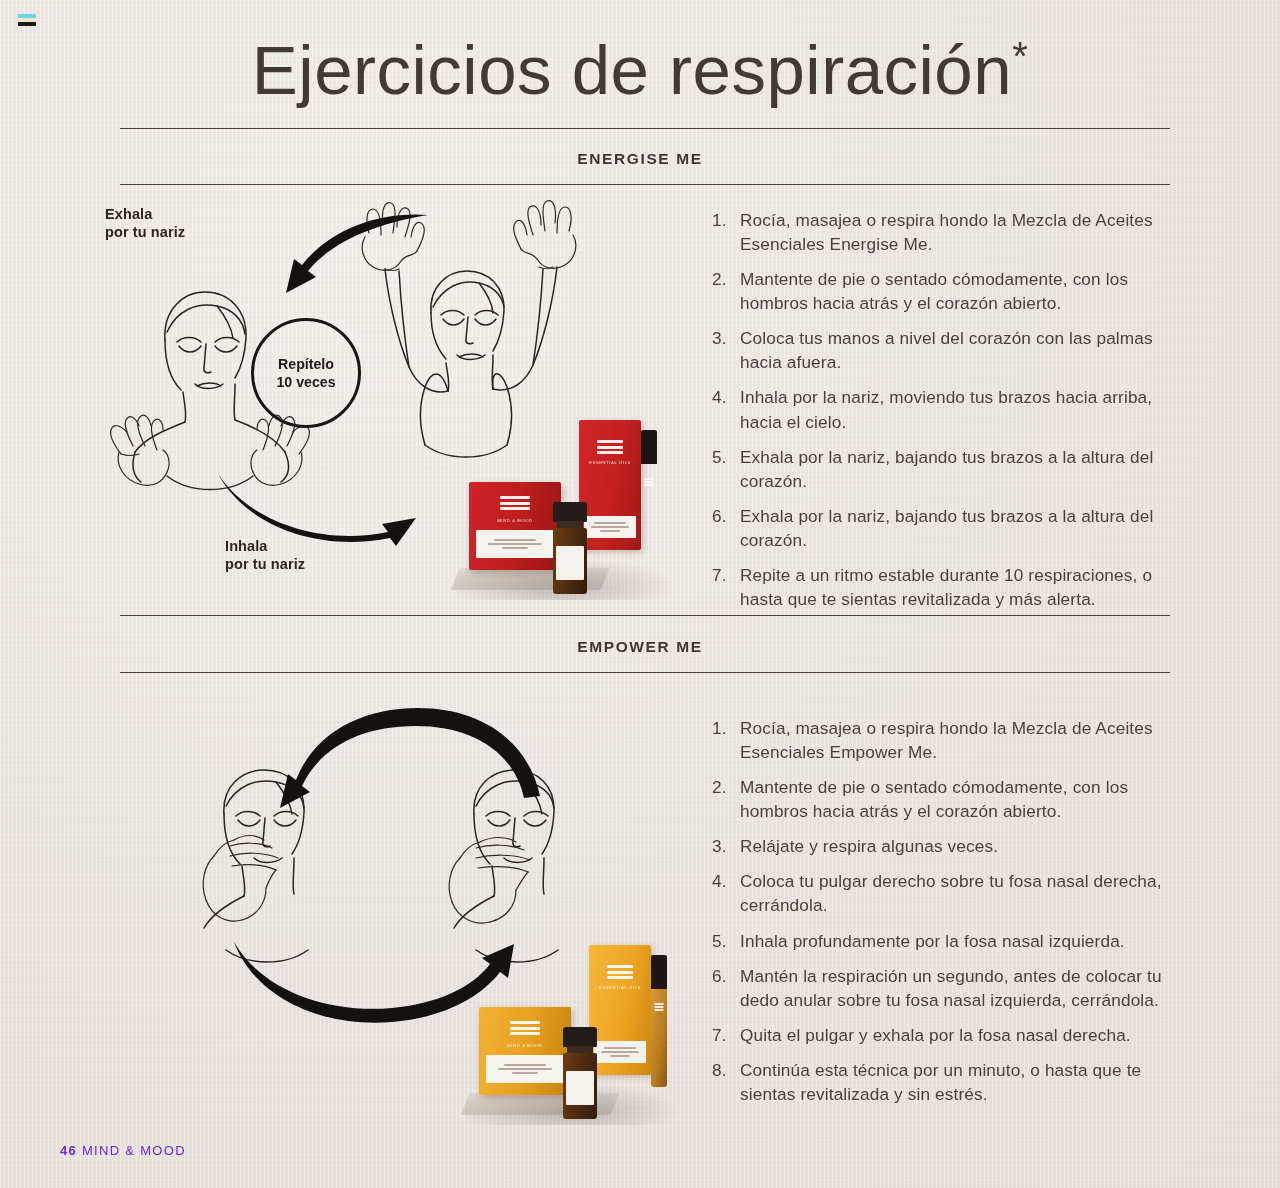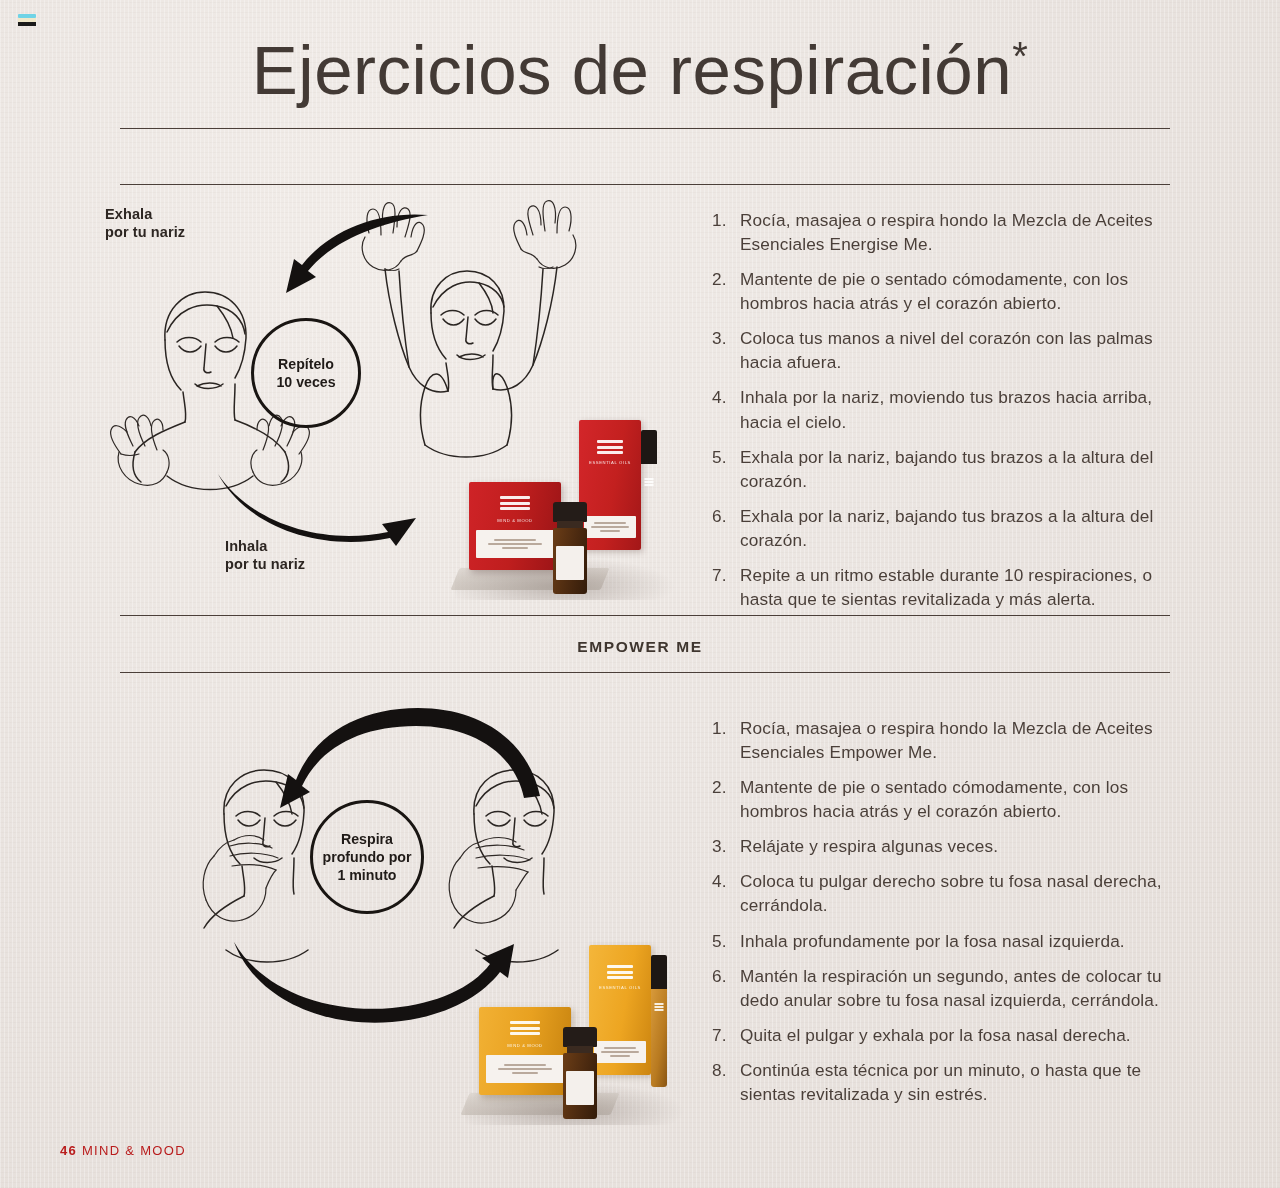--- a/index.html
+++ b/index.html
@@ -132,21 +132,21 @@
   .roller{position:absolute;}
   .roller .rcap{position:absolute;left:0;width:100%;background:#1d1714;border-radius:2px 2px 0 0;}
   .roller .rbody{position:absolute;left:0;width:100%;border-radius:0 0 3px 3px;}
   .roller .rlogo{position:absolute;left:50%;transform:translateX(-50%);width:9px;}
   .roller .rlogo i{display:block;height:1.6px;margin-bottom:1.4px;background:rgba(255,255,255,.85);}
   .tray{position:absolute;background:linear-gradient(180deg,#d9d2cb,#c9c1b9);border-radius:2px;}
 
   
   .footer{
     position:absolute;left:60px;bottom:30px;
-    font-size:13px;letter-spacing:1.3px;color:#b91c1c;
+    font-size:13px;letter-spacing:1.3px;color:#6d28d9;
   }
   .footer b{font-weight:700;}
 </style>
 </head>
 <body>
 
 <div class="paper"></div>
 
 <div class="page">
 
@@ -155,20 +155,21 @@
       <div class="b2"></div>
       <div class="b3"></div>
   </div>
 
   <div class="title">
     <span>Ejercicios de respiración</span><span class="star">*</span>
   </div>
 
   <div class="rule top"></div>
 
+  <div class="section-head one">ENERGISE ME</div>
   <div class="rule mid1"></div>
 
   <div class="diagram" style="left:95px;top:195px;width:600px;height:400px;">
 
     <svg width="220" height="230" style="position:absolute;left:10px;top:85px;">
       <g class="ink">
         <path d="M60 60 C58 30 78 12 100 12 C124 12 142 30 141 58 C140 74 136 88 130 98"></path>
         <path d="M60 60 C60 84 66 100 76 110"></path>
         <path d="M62 52 C72 30 92 22 112 26 C128 29 138 40 140 54"></path>
         <path d="M112 26 C120 36 126 46 128 58"></path>
@@ -430,27 +431,20 @@
 
     <svg width="330" height="120" style="position:absolute;left:68px;top:10px;">
       <path class="arrow" d="M322 96 C310 40 262 8 200 8 C142 8 96 34 78 80 L70 74 L62 108 L92 92 L84 86 C102 48 142 26 198 26 C254 26 296 52 306 98 Z"></path>
     </svg>
 
     <svg width="330" height="120" style="position:absolute;left:78px;top:240px;">
       <path class="arrow" d="M6 12 C26 66 92 98 164 92 C214 88 252 68 272 42 L280 48 L286 14 L254 28 L262 34 C244 58 208 74 164 78 C96 84 32 58 6 12 Z"></path>
     </svg>
 
 
-    <div class="circle-note" style="left:160px;top:110px;width:108px;height:108px;">
-      <div>
-        <div>Respira</div>
-        <div>profundo por</div>
-        <div>1 minuto</div>
-      </div>
-    </div>
   </div>
 
   <div class="products" style="left:465px;top:935px;width:230px;height:190px;">
     <div class="tray" style="left:0px;top:158px;width:150px;height:22px;transform:skewX(-22deg);opacity:.75;"></div>
     <div class="prod-shadow"></div>
 
     <div class="box" style="left:124px;top:10px;width:62px;height:130px;background:linear-gradient(100deg,#f4b63a 0%, #eda521 55%, #cc8510 100%);box-shadow:2px 2px 6px rgba(90,65,30,.25);">
       <div class="logo" style="top:20px;">
         <i class="s1"></i>
           <i class="s2"></i>

